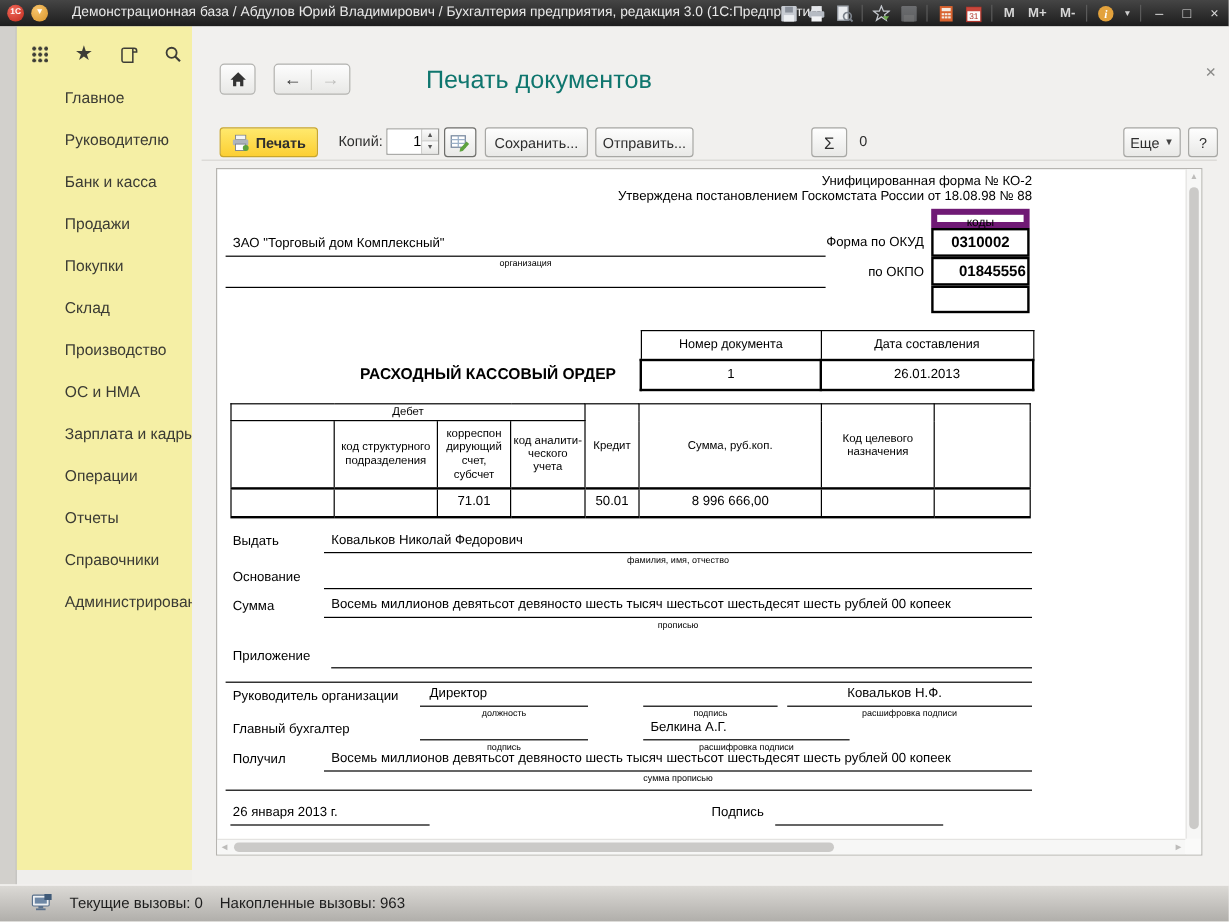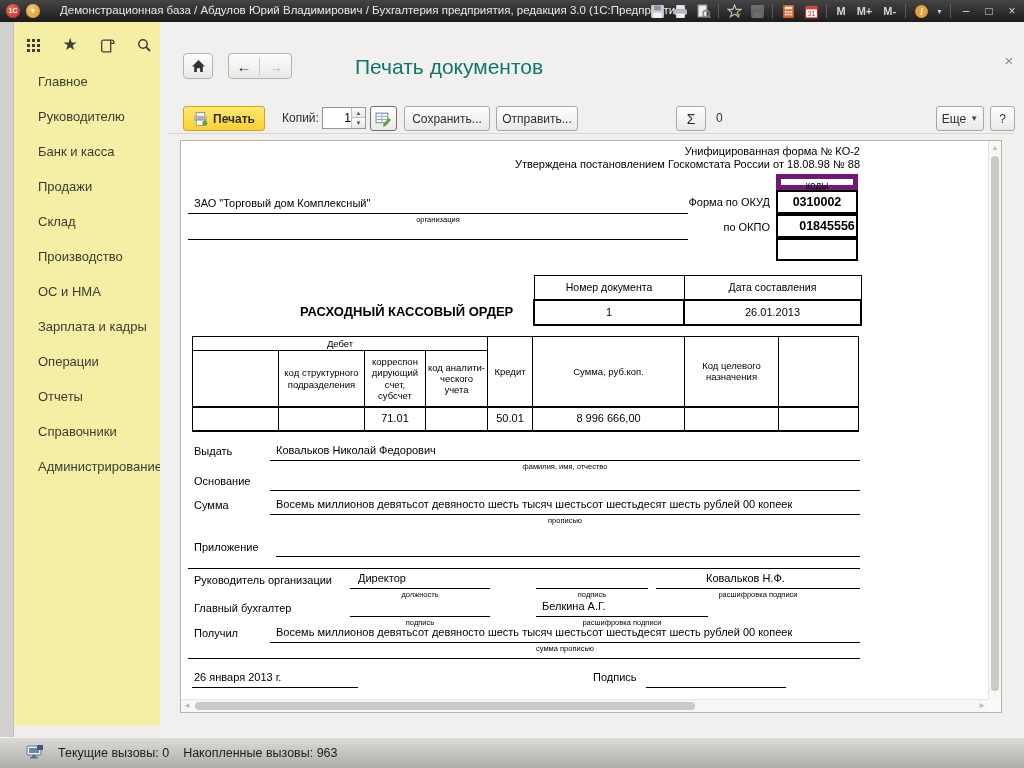--- a/index.html
+++ b/index.html
@@ -27,21 +27,21 @@
   
   #left-edge { position:absolute; left:0; top:22px; width:14px; height:715px;
     background:#d2d0cc; border-right:1px solid #c3c1bd; }
   #sidebar { position:absolute; left:14px; top:22px; width:146px; height:703px; background:#f5efa5; }
   #side-icons { display:flex; align-items:center; padding:14px 0 10px 8px; gap:15px; }
   .sicon { width:22px; height:18px; display:flex; align-items:center; justify-content:center; }
   .grid9 { width:14px; height:14px;
     background-image:radial-gradient(circle, #3d3d37 1.6px, transparent 1.8px);
     background-size:5px 5px; background-position:0 0; }
   .sstar { font-size:17px; color:#3d3d37; line-height:16px; }
-  .side-item { height:35px; line-height:35px; padding-left:24px; font-size:13px; color:#3b3b34;
+  .side-item { height:35px; line-height:35px; padding-left:40px; font-size:13px; color:#3b3b34;
     white-space:nowrap; cursor:default; }
 
   
   #content { position:absolute; left:160px; top:22px; width:864px; height:715px; background:#f1f0ee; }
   .navbtn { position:absolute; height:26px; border:1px solid #b3b3b0; border-radius:4px;
     background:linear-gradient(#fdfdfd,#e8e8e6); display:flex; align-items:center; justify-content:center; }
   #btn-home { left:23px; top:31px; width:30px; }
   #btn-nav { left:68px; top:31px; width:64px; padding:0; }
   #btn-nav .half { width:32px; text-align:center; font-size:15px; }
   #btn-nav .half:first-child { border-right:1px solid #c9c9c6; color:#333; font-weight:bold; }
@@ -211,20 +211,21 @@
         <svg width="16" height="16" viewBox="0 0 16 16">
             <circle cx="7" cy="7" r="4.2" fill="none" stroke="#3d3d37" stroke-width="1.5"></circle>
             <line x1="10.2" y1="10.2" x2="14" y2="14" stroke="#3d3d37" stroke-width="1.8"></line>
           </svg>
       </span>
     </div>
     <div class="side-item">Главное</div>
     <div class="side-item">Руководителю</div>
     <div class="side-item">Банк и касса</div>
     <div class="side-item">Продажи</div>
+    <div class="side-item">Покупки</div>
     <div class="side-item">Склад</div>
     <div class="side-item">Производство</div>
     <div class="side-item">ОС и НМА</div>
     <div class="side-item">Зарплата и кадры</div>
     <div class="side-item">Операции</div>
     <div class="side-item">Отчеты</div>
     <div class="side-item">Справочники</div>
     <div class="side-item">Администрирование</div>
   </div>
 

